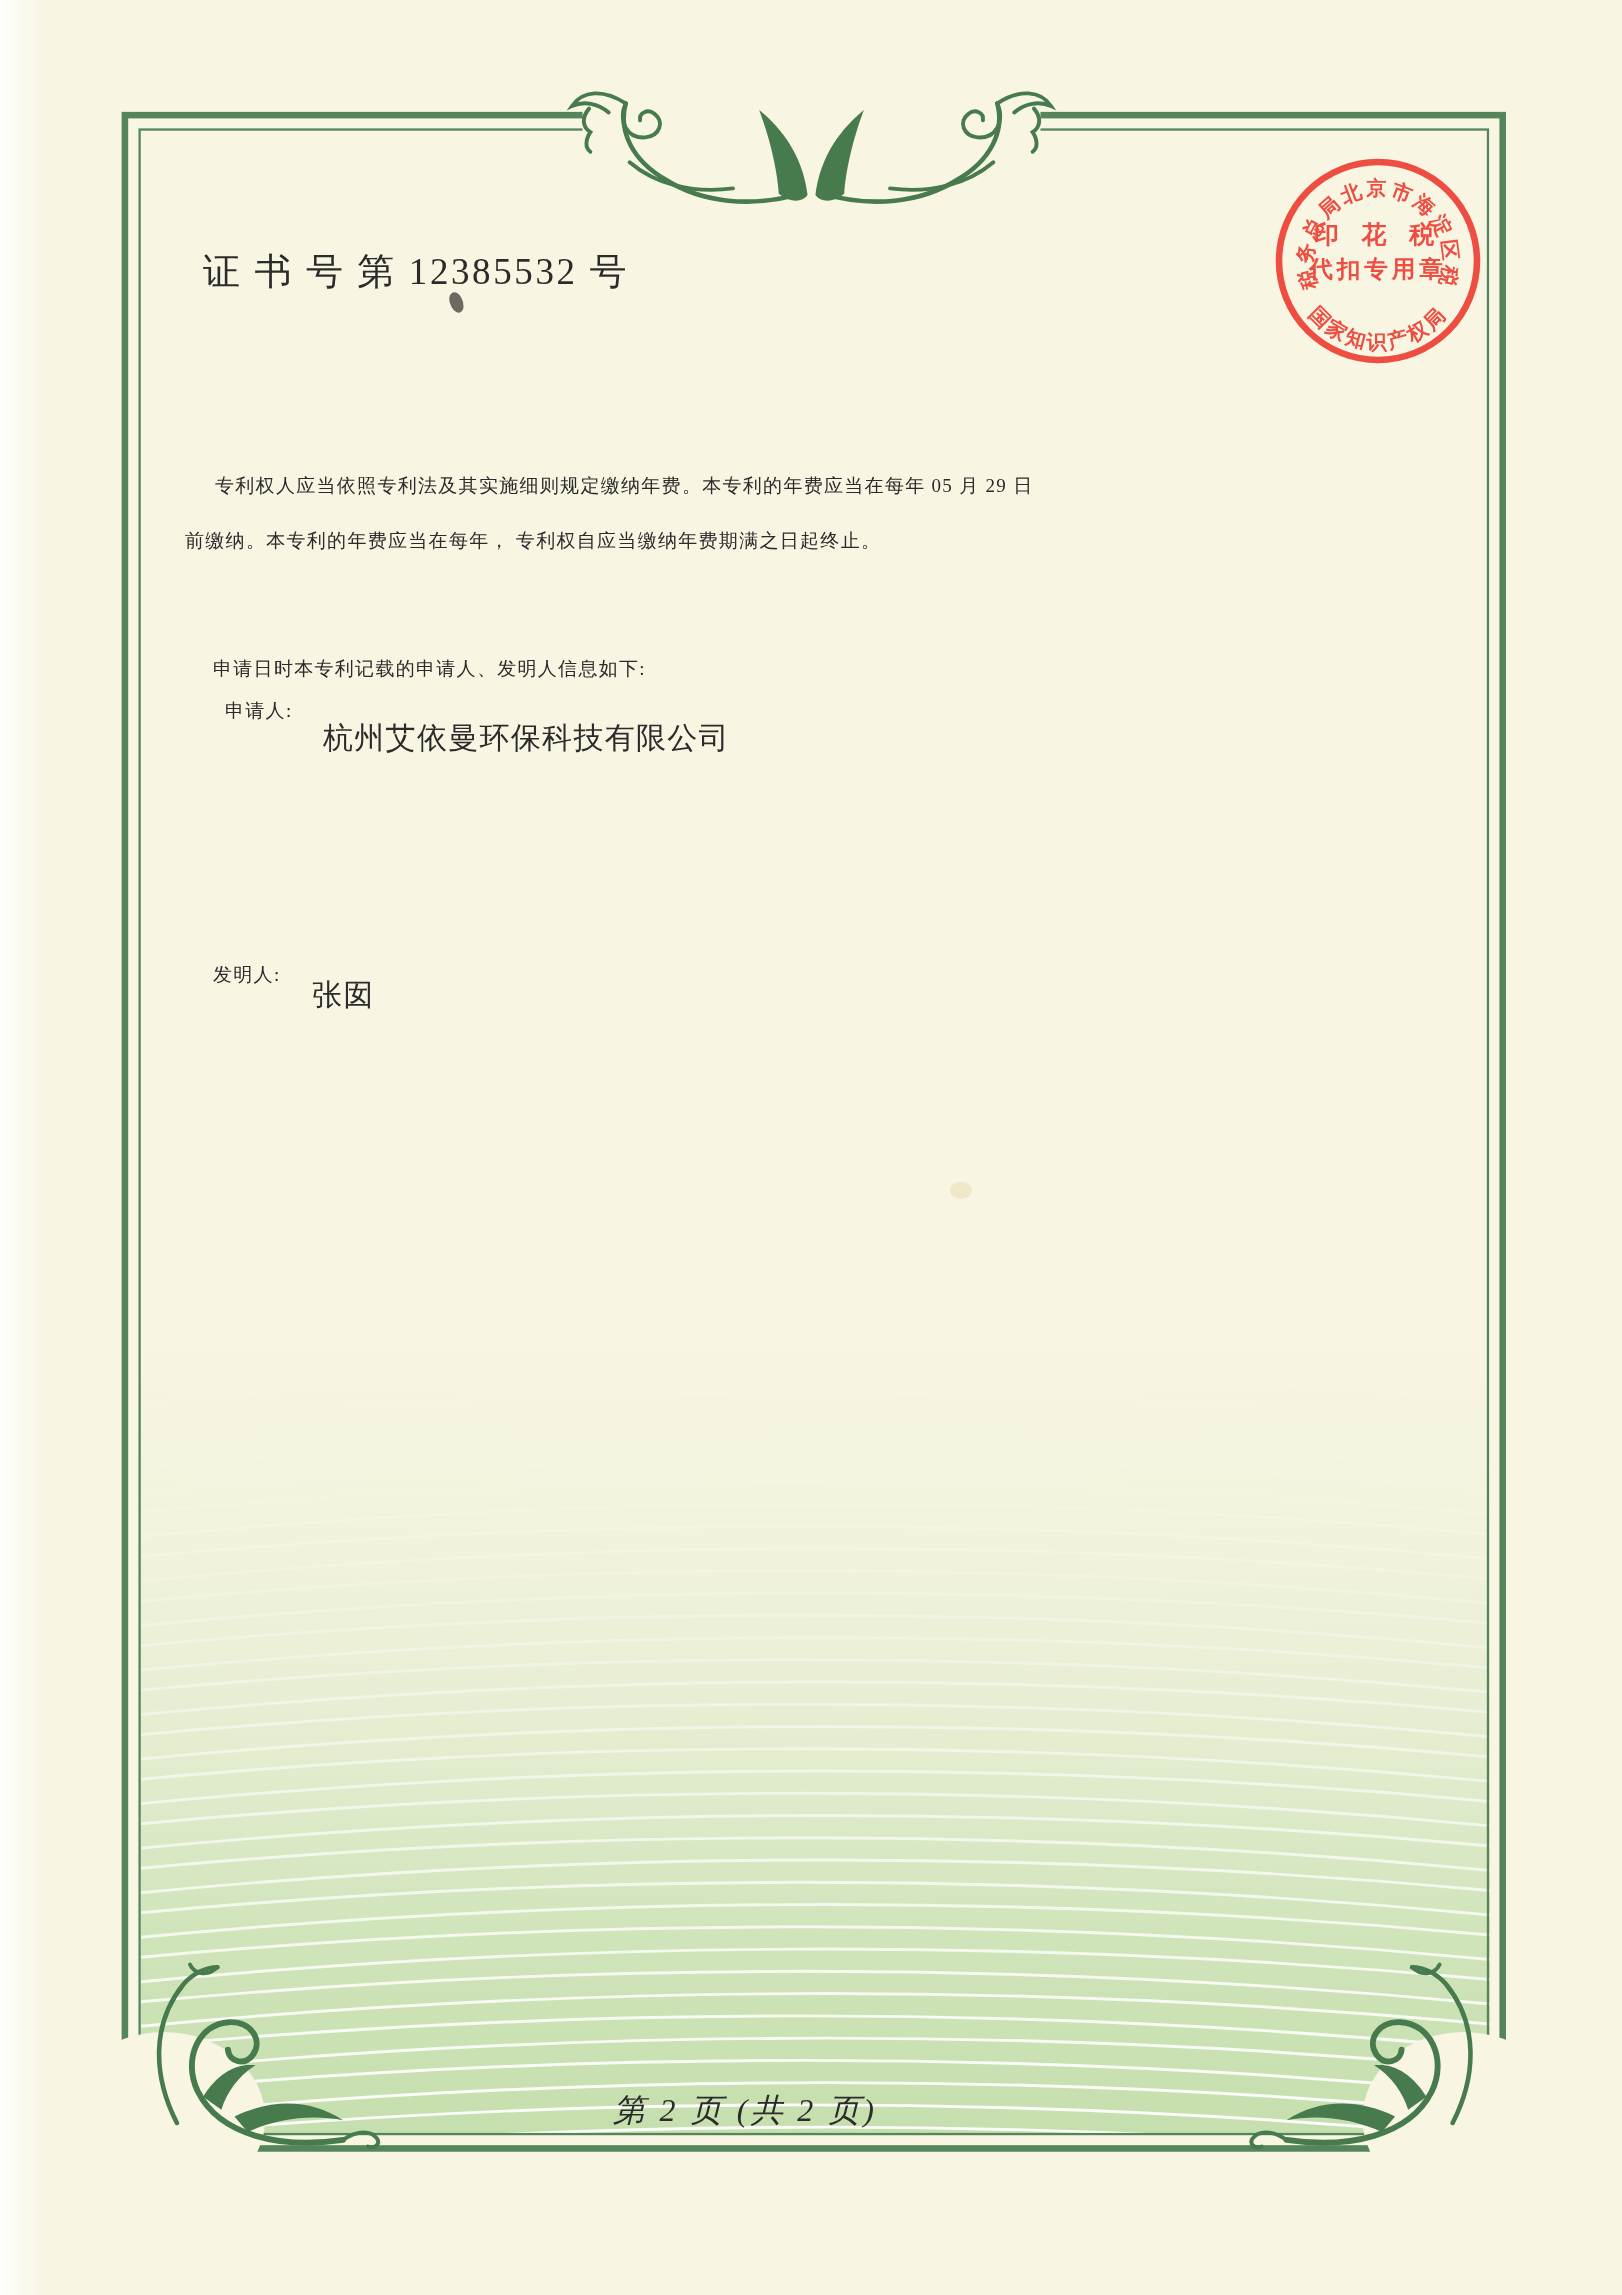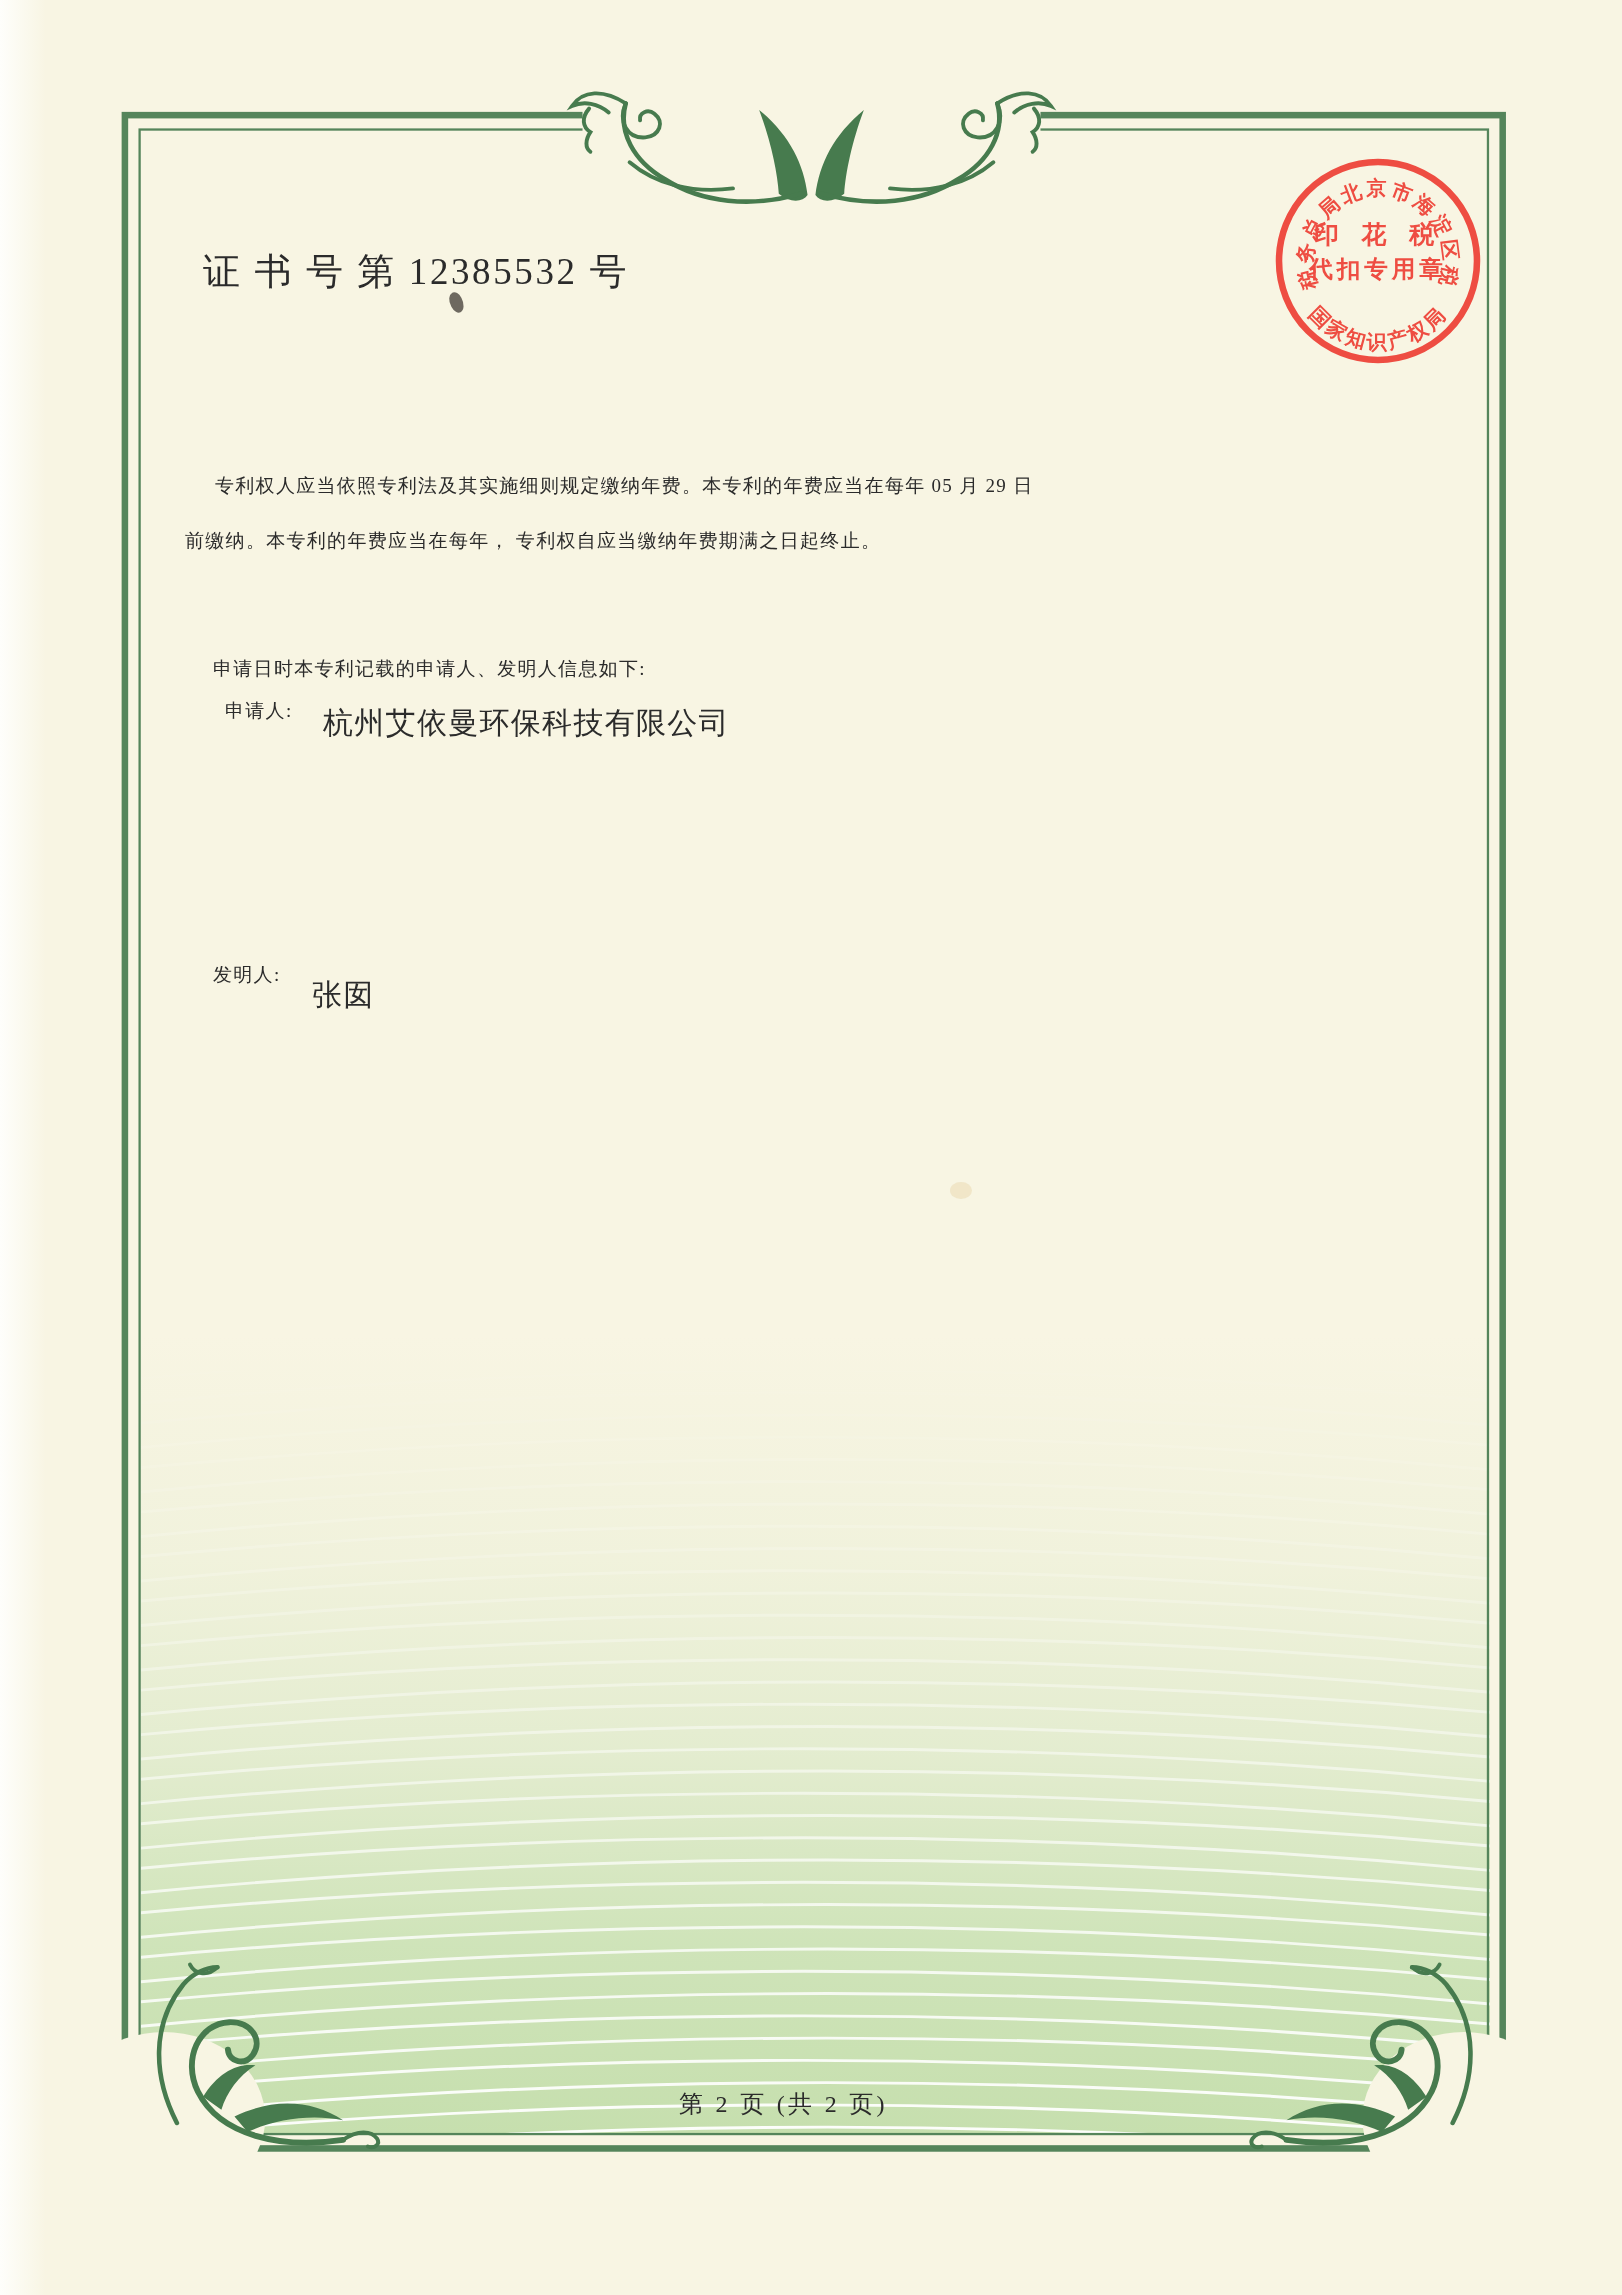--- a/index.html
+++ b/index.html
@@ -51,24 +51,24 @@
   .txt{
     position:absolute;color:var(--ink,#2b2b2b);
     font-size:19px;line-height:1.55;letter-spacing:1.3px;white-space:nowrap;
   }
   .cert-no{left:203px;top:243px;font-size:37px;letter-spacing:2.6px;}
   .para{left:185px;top:458px;}
   .para .ln{white-space:nowrap;line-height:55px;}
   .para .ln.indent{text-indent:30px;}
   .info-heading{left:213px;top:654px;}
   .applicant-label{left:225px;top:696px;}
-  .applicant-name{left:323px;top:700px;font-size:30px;text-align:center;}
+  .applicant-name{left:323px;top:715px;font-size:30px;text-align:center;}
   .inventor-label{left:213px;top:929px;margin-top:31px;}
   .inventor-name{left:312px;top:972px;font-size:30px;}
-  .footer-page{left:679px;top:2086px;font-size:24px;letter-spacing:3.3px;}
+  .footer-page{left:613px;top:2086px;font-size:32px;letter-spacing:3.3px;font-style:italic;}
 
   
   .ink-smudge{
     position:absolute;left:450px;top:292px;width:13px;height:21px;
     background:#4f4a43;opacity:.82;border-radius:58% 42% 62% 45%;
     transform:rotate(-28deg);
   }
   .stain-spot{
     position:absolute;left:950px;top:1182px;width:22px;height:17px;
     background:#e9d8ad;opacity:.5;border-radius:50%;

